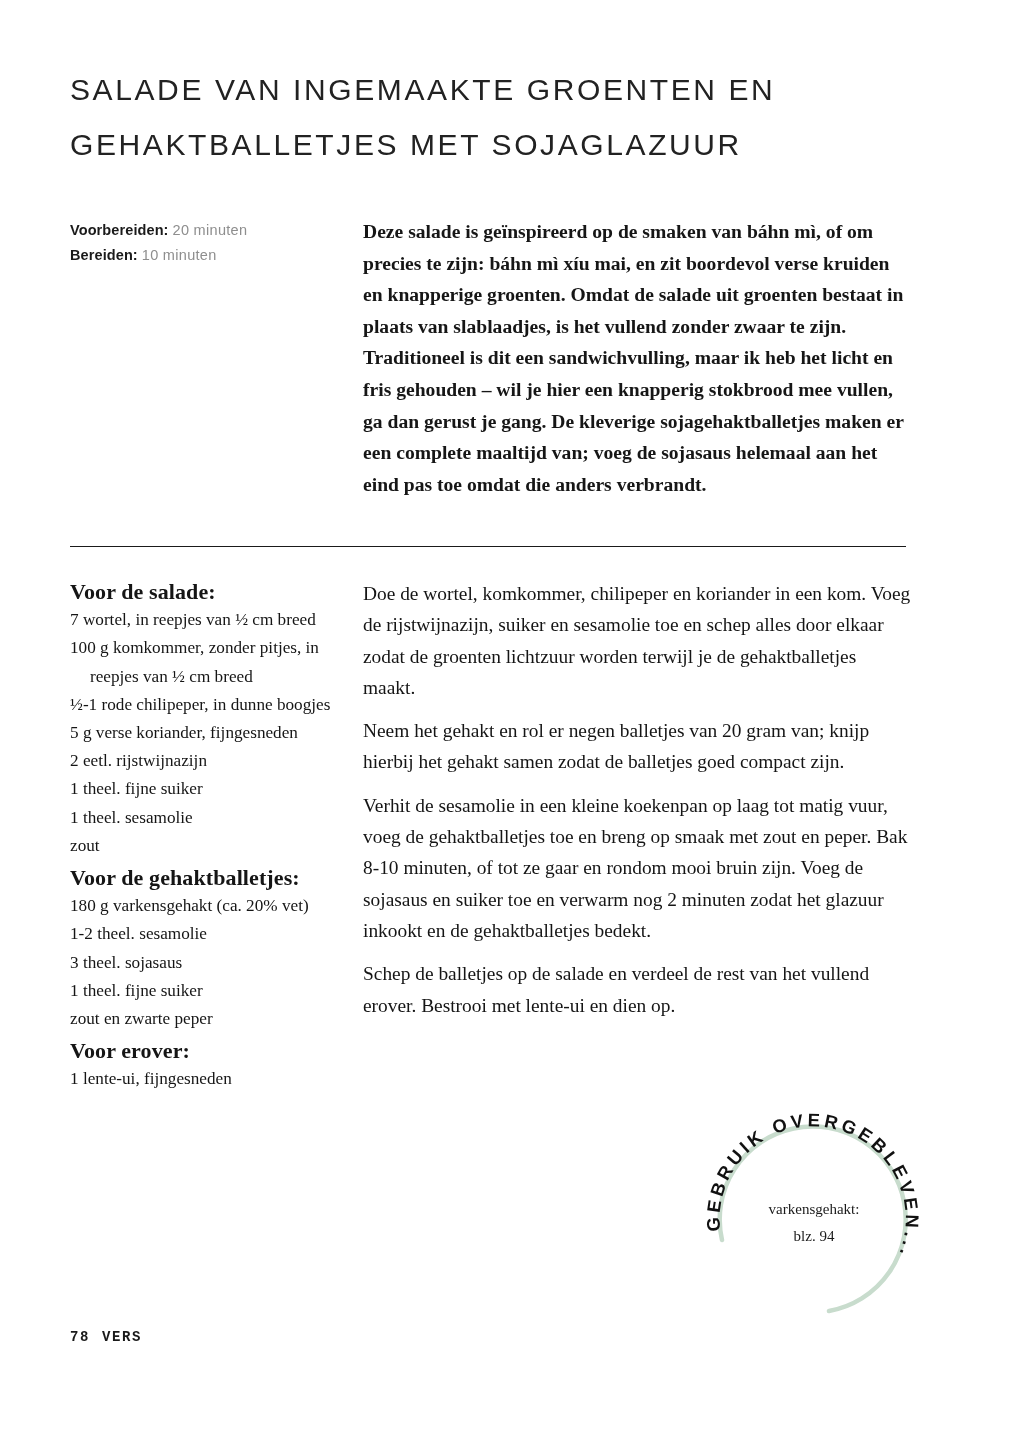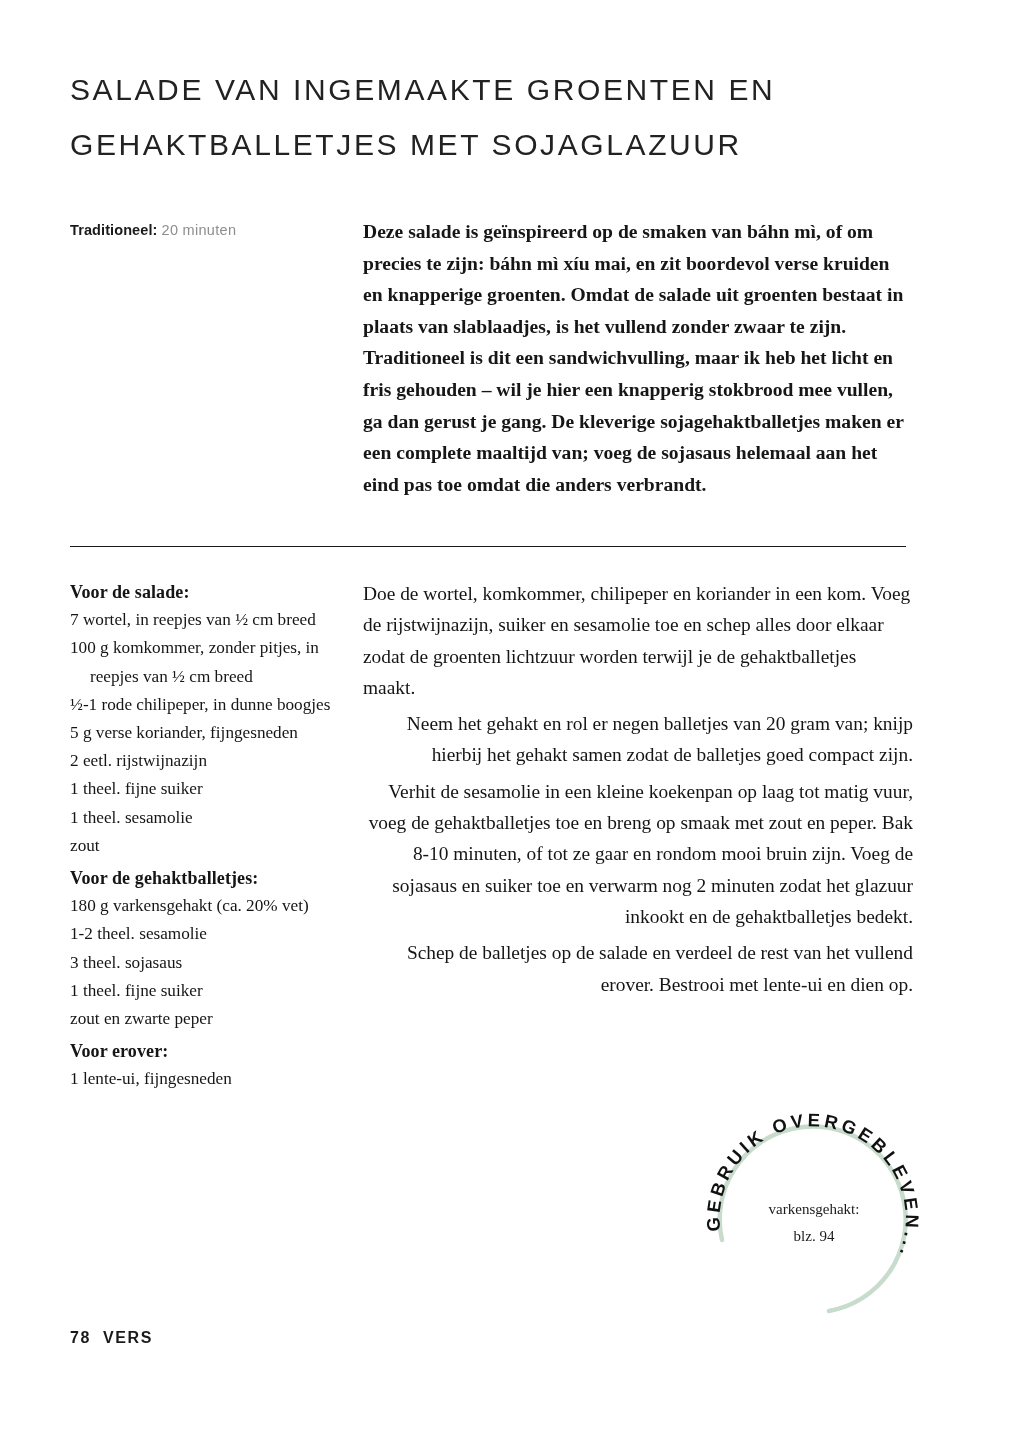--- a/index.html
+++ b/index.html
@@ -94,42 +94,42 @@
     top: 578px;
     width: 268px;
     font-size: 17.2px;
     line-height: 28.2px;
     color: #151515;
   }
   .ing-group { margin-bottom: 0; }
   .ing-group + .ing-group { margin-top: 4px; }
   .ing-heading {
     font-weight: bold;
-    font-size: 18px;
+    font-size: 22px;
     line-height: 28.2px;
     letter-spacing: 0.1px;
   }
   .ing-item {
     padding-left: 20px;
     text-indent: -20px;
     line-height: 28.2px;
   }
 
   
   .method {
     position: absolute;
     left: 363px;
     top: 578px;
     width: 550px;
     font-size: 19.4px;
     line-height: 31.3px;
     color: #151515;
   }
   .method p { margin: 0; }
-  .method p + p { margin-top: 5px; text-align: right; }
+  .method p + p { margin-top: 12px; }
 
   
   .stamp {
     position: absolute;
     left: 703px;
     top: 1108px;
     width: 222px;
     height: 216px;
   }
   .stamp svg { display: block; width: 222px; height: 216px; overflow: visible; }
@@ -150,42 +150,46 @@
     font-size: 15px;
     line-height: 27px;
     color: #1a1a1a;
   }
 
   
   .footer {
     position: absolute;
     left: 70px;
     top: 1329px;
-    font-family: Liberation Sans, sans-serif;
-    font-size: 16px;
+    font-family: Liberation Mono, monospace;
+    font-size: 14px;
     font-weight: bold;
     letter-spacing: 1.6px;
     color: #1a1a1a;
   }
   .footer .pg { margin-right: 12px; }
 </style>
 </head>
 <body>
 
 <div class="page">
 
   <div class="title-block">
     <div class="title-line">SALADE VAN INGEMAAKTE GROENTEN EN</div>
     <div class="title-line">GEHAKTBALLETJES MET SOJAGLAZUUR</div>
   </div>
 
   <div class="times">
     <div class="time-row">
-      <span class="time-label">Traditioneel:</span>
+      <span class="time-label">Voorbereiden:</span>
       <span class="time-value">20 minuten</span>
+    </div>
+    <div class="time-row">
+      <span class="time-label">Bereiden:</span>
+      <span class="time-value">10 minuten</span>
     </div>
   </div>
 
   <div class="intro">Deze salade is geïnspireerd op de smaken van báhn mì, of om precies te zijn: báhn mì xíu mai, en zit boordevol verse kruiden en knapperige groenten. Omdat de salade uit groenten bestaat in plaats van slablaadjes, is het vullend zonder zwaar te zijn. Traditioneel is dit een sandwichvulling, maar ik heb het licht en fris gehouden – wil je hier een knapperig stokbrood mee vullen, ga dan gerust je gang. De kleverige sojagehaktballetjes maken er een complete maaltijd van; voeg de sojasaus helemaal aan het eind pas toe omdat die anders verbrandt.</div>
 
   <div class="divider"></div>
 
   <div class="ingredients">
 
     <div class="ing-group">

